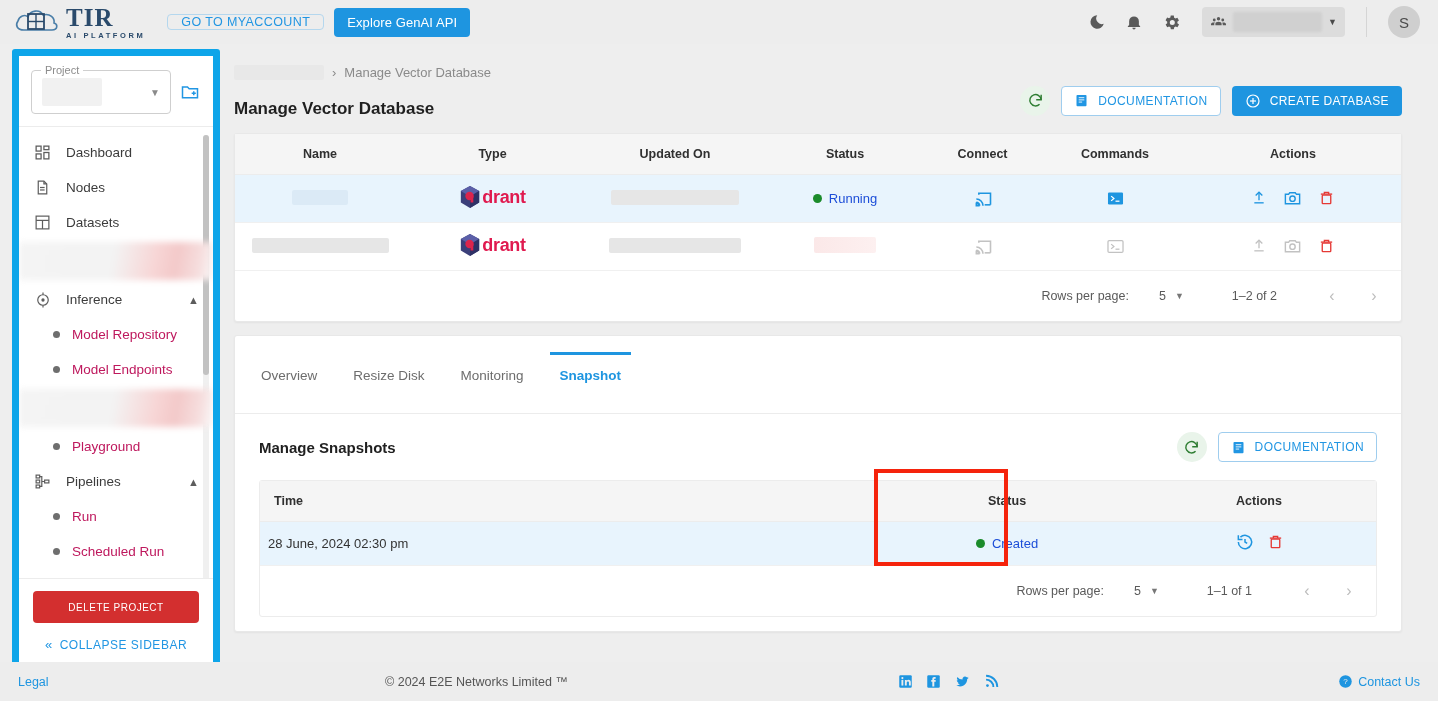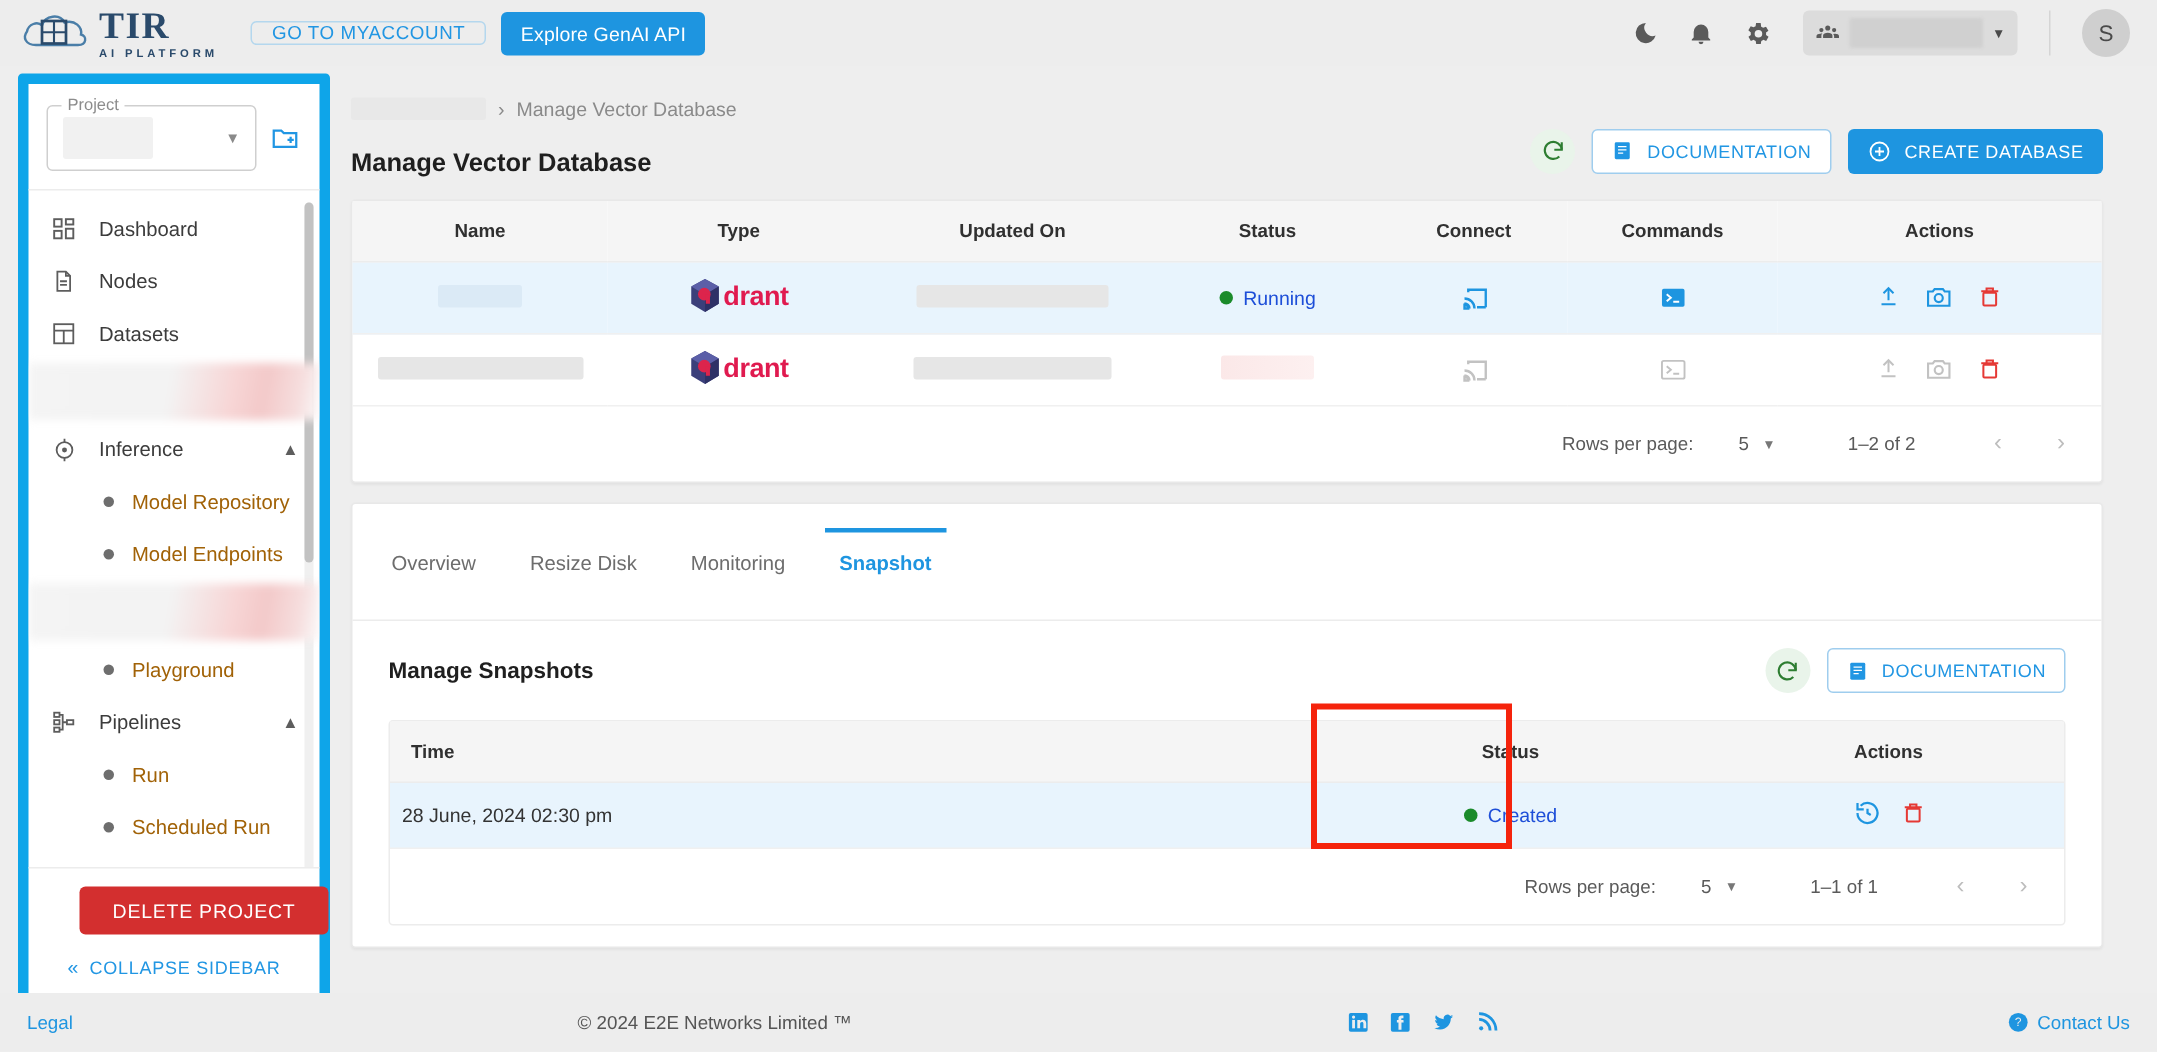--- a/index.html
+++ b/index.html
@@ -88,35 +88,34 @@
   }
   .nav-track { position:absolute; right:4px; top:8px; width:6px; height:530px; background:#f0f0f0; border-radius:3px;}
   .nav-thumb { position:absolute; right:4px; top:8px; width:6px; height:240px; background:#c2c2c2; border-radius:3px; cursor:pointer;}
   .nav-item {
     display: flex; align-items: center; gap: 14px;
     height: 35px; padding: 0 14px; cursor: pointer; font-size: 13.5px; color: #3c3c3c;
   }
   .nav-item .ico { width: 19px; height: 19px; color: #5d5d5d; display:flex; align-items:center; justify-content:center;}
   .nav-sub {
     display: flex; align-items: center; gap: 12px;
-    height: 35px; padding: 0 14px 0 50px; cursor: pointer; font-size: 13.5px; color: #a16207;
+    height: 35px; padding: 0 14px 0 34px; cursor: pointer; font-size: 13.5px; color: #be185d;
   }
   .dot { width: 7px; height: 7px; border-radius: 50%; background: #6e6e6e; flex: none; }
   .chev { margin-left: auto; color: #5d5d5d; font-size: 11px; }
   .nav-redacted {
     height: 38px; margin: 2px 0;
     background: linear-gradient(100deg,#f4f4f4 0%, #f3f3f3 48%, #f7d5d5 70%, #f3c9c9 80%, #f6dede 92%, #fafafa 100%);
     filter: blur(3px);
   }
   .sidebar-bottom { border-top: 1px solid #ececec; padding: 12px 14px 10px 14px; }
   .btn-delete {
     width: 100%; height: 32px; background: #d32f2f; color: #fff; border: none; border-radius: 4px;
-    font-size: 13px; letter-spacing: .5px; cursor: pointer;
+    font-size: 10px; letter-spacing: .5px; cursor: pointer;
     font-family: "Liberation Sans", sans-serif;
-    margin-left: 20px;
   }
   .collapse-row {
     display: flex; align-items: center; justify-content: center; gap: 7px;
     margin-top: 14px; color: #2196e3; font-size: 12px; letter-spacing: .5px; cursor: pointer;
   }
 
   
   .main { position: absolute; top: 44px; left: 232px; width: 1186px; height: 620px; padding: 12px 16px 0 2px; }
   .breadcrumb { display: flex; align-items: center; gap: 8px; font-size: 13px; color: #8a8a8a; height: 20px; margin-top: 6px;}
   .crumb-blur { width: 90px; height: 15px; background: #e8e8e8; border-radius: 2px; }

